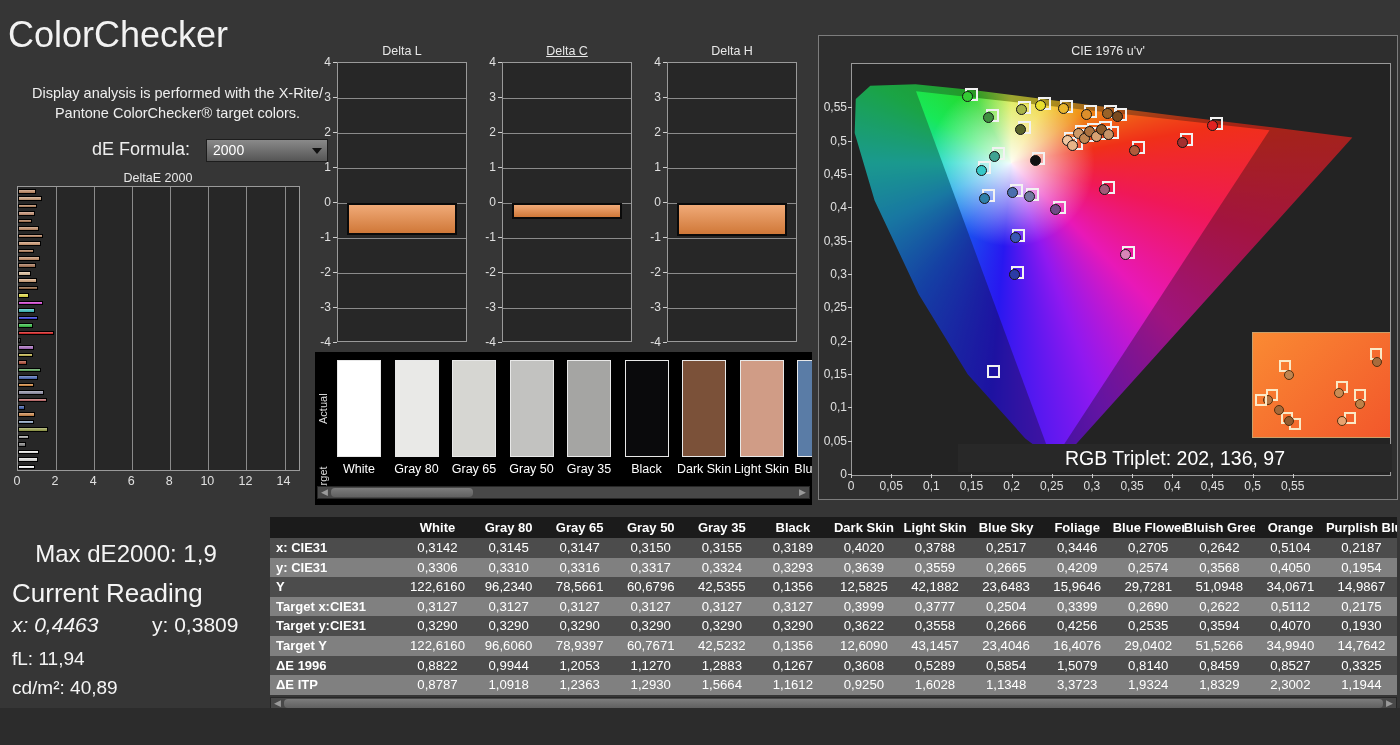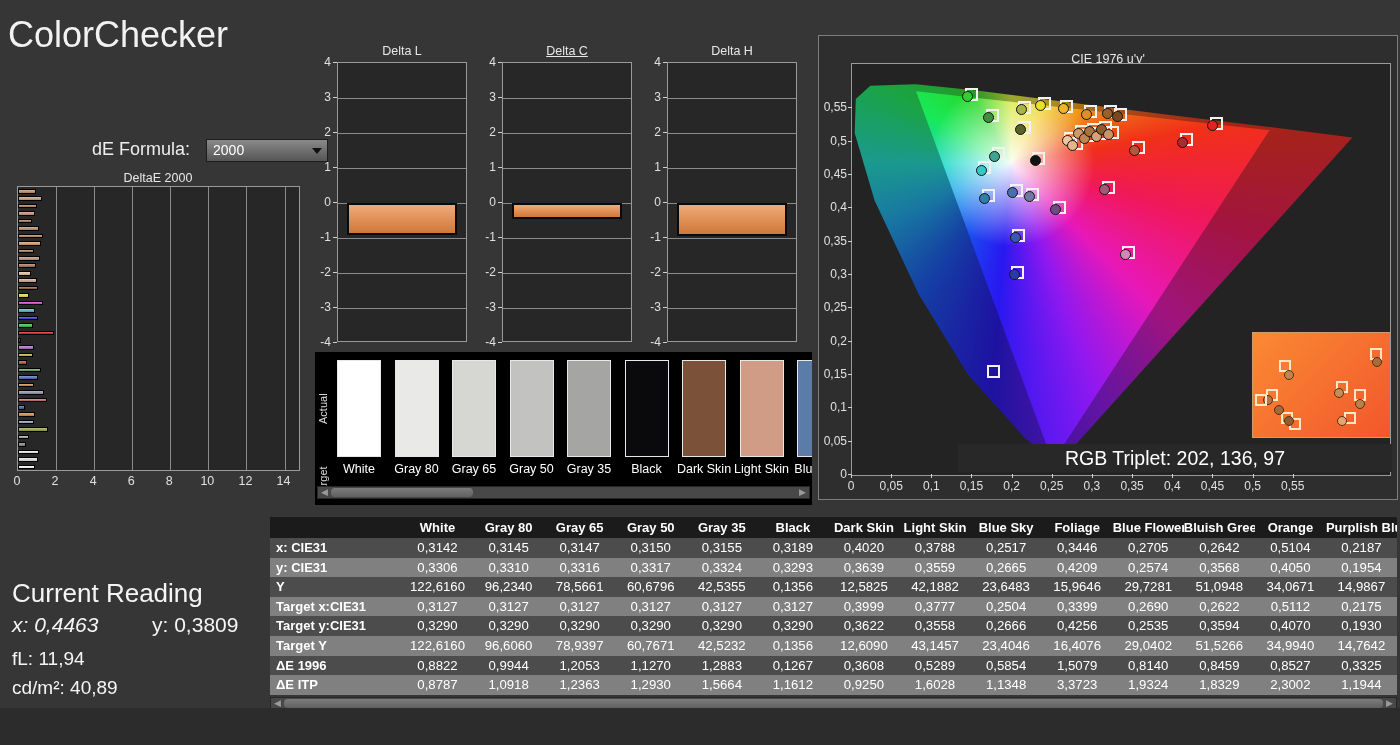--- a/index.html
+++ b/index.html
@@ -75,20 +75,24 @@
   #watermark .l1 { font-size:15px; font-weight:bold; letter-spacing:2px; }
   #watermark .l2 { font-size:27px; font-weight:bold; letter-spacing:1px; }
   #watermark .suffix { font-size:11px; -webkit-text-stroke:0.6px #80683c; }
 </style>
 </head>
 <body>
 
 <div id="stage">
 
   <div class="abs" id="page-title">ColorChecker</div>
+  <div class="abs" id="desc">
+    <span>Display analysis is performed with the X-Rite/</span><br>
+    <span>Pantone ColorChecker® target colors.</span>
+  </div>
   <div class="abs" id="formula-row">
     <span>dE Formula:</span><div id="formula-select"><span>2000</span><span class="arrow"></span></div>
   </div>
 
   <div class="abs chart-title" style="left:17px; top:171px; width:282px;">DeltaE 2000</div>
   <div class="plot" id="de-plot" style="left:17px; top:186px; width:283px; height:285px;">
       <div class="gridline-v" style="left: 38.0759px;"></div>
       <div class="gridline-v" style="left: 76.1518px;"></div>
       <div class="gridline-v" style="left: 114.228px;"></div>
       <div class="gridline-v" style="left: 152.304px;"></div>
@@ -259,21 +263,21 @@
         <div class="swatch-label" style="left: 474px;">Blue Sky</div>
       </div>
     <div class="scrollbar" style="left:2px; right:2px; top:134px; height:13px;">
       <div class="scroll-arrow" style="left:3px;">◀</div>
       <div class="scroll-thumb" style="left:13px; width:142px;"></div>
       <div class="scroll-arrow" style="right:3px;">▶</div>
     </div>
   </div>
 
   <div class="abs" id="cie-panel">
-    <div class="chart-title" style="margin-top:16px;">CIE 1976 u'v'</div>
+    <div class="chart-title" style="margin-top:8px;">CIE 1976 u'v'</div>
     <div class="plot" id="cie-plot">
       <div class="gamut" id="horseshoe" style="background: conic-gradient(at 29.6% 24.1%, rgb(216, 232, 56) 0deg, rgb(240, 208, 32) 30deg, rgb(240, 144, 24) 55deg, rgb(240, 48, 24) 80deg, rgb(240, 24, 88) 105deg, rgb(232, 24, 184) 135deg, rgb(144, 24, 240) 160deg, rgb(40, 24, 240) 185deg, rgb(24, 88, 240) 215deg, rgb(24, 168, 232) 245deg, rgb(24, 216, 200) 270deg, rgb(24, 232, 88) 300deg, rgb(40, 216, 40) 330deg, rgb(216, 232, 56) 360deg); clip-path: polygon(0.7% 8.5%, 3.4% 5.3%, 11.8% 4.9%, 22.8% 6.4%, 39.1% 9.1%, 60.2% 12.6%, 77.6% 15.3%, 93% 17.9%, 38.4% 97.2%, 32.2% 91.1%, 21.5% 75.5%, 12.4% 56%, 4.2% 33.2%, 0.5% 16.8%);"></div>
       <div class="gamut" id="gamut-triangle" style="background: conic-gradient(at 29.6% 24.1%, rgb(216, 232, 56) 0deg, rgb(240, 208, 32) 30deg, rgb(240, 144, 24) 55deg, rgb(240, 48, 24) 80deg, rgb(240, 24, 88) 105deg, rgb(232, 24, 184) 135deg, rgb(144, 24, 240) 160deg, rgb(40, 24, 240) 185deg, rgb(24, 88, 240) 215deg, rgb(24, 168, 232) 245deg, rgb(24, 216, 200) 270deg, rgb(24, 232, 88) 300deg, rgb(40, 216, 40) 330deg, rgb(216, 232, 56) 360deg); clip-path: polygon(11.9% 6.6%, 77.6% 16.1%, 37.3% 96.8%);"></div>
       <div class="gamut" id="white-glow" style="background: radial-gradient(circle at 29.6% 24.1%, rgba(255, 255, 255, 0.95), rgba(255, 255, 255, 0) 17%); clip-path: polygon(11.9% 6.6%, 77.6% 16.1%, 37.3% 96.8%);"></div>
       <div id="cie-points">
           <div class="cie-pt-square" style="left: 112.647px; top: 23.9387px;"></div>
           <div class="cie-pt-square" style="left: 166.455px; top: 36.6074px;"></div>
           <div class="cie-pt-square" style="left: 185.73px; top: 32.6067px;"></div>
           <div class="cie-pt-square" style="left: 208.217px; top: 35.9406px;"></div>
           <div class="cie-pt-square" style="left: 231.507px; top: 41.2748px;"></div>
@@ -402,20 +406,24 @@
         <div class="tick-label" style="left: 377.397px; top: 443px; width: 32px; text-align: center;">0,45</div>
         <div class="tickdash" style="left: 393.397px; top: 438px; width: 1px; height: 4px;"></div>
         <div class="tick-label" style="left: 417.552px; top: 443px; width: 32px; text-align: center;">0,5</div>
         <div class="tickdash" style="left: 433.552px; top: 438px; width: 1px; height: 4px;"></div>
         <div class="tick-label" style="left: 457.708px; top: 443px; width: 32px; text-align: center;">0,55</div>
         <div class="tickdash" style="left: 473.708px; top: 438px; width: 1px; height: 4px;"></div>
       </div>
   </div>
   <div class="abs" id="rgb-triplet">RGB Triplet: 202, 136, 97</div>
 
+  <div class="abs sum-big" style="left:0; top:540px; width:252px; text-align:center;">
+    <span>Max dE2000:</span>
+    <span>1,9</span>
+  </div>
   <div class="abs" id="current-reading" style="left:12px; top:578px;">Current Reading</div>
   <div class="abs sum-mid" style="left:12px; top:613px;font-style:italic;">
     <span>x:</span>
     <span>0,4463</span>
   </div>
   <div class="abs sum-mid" style="left:152px; top:613px;">
     <span>y:</span>
     <span>0,3809</span>
   </div>
   <div class="abs sum-small" style="left:12px; top:648px;">

